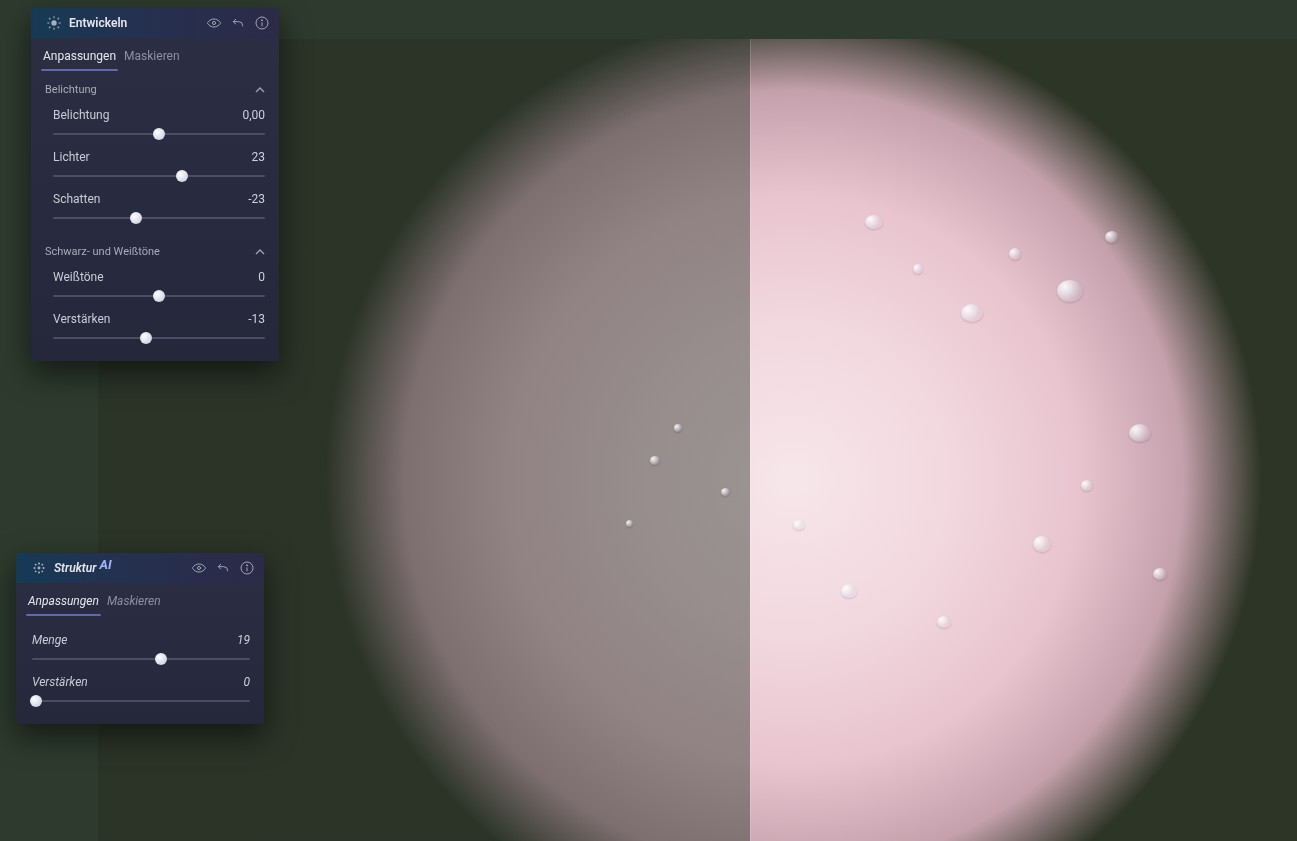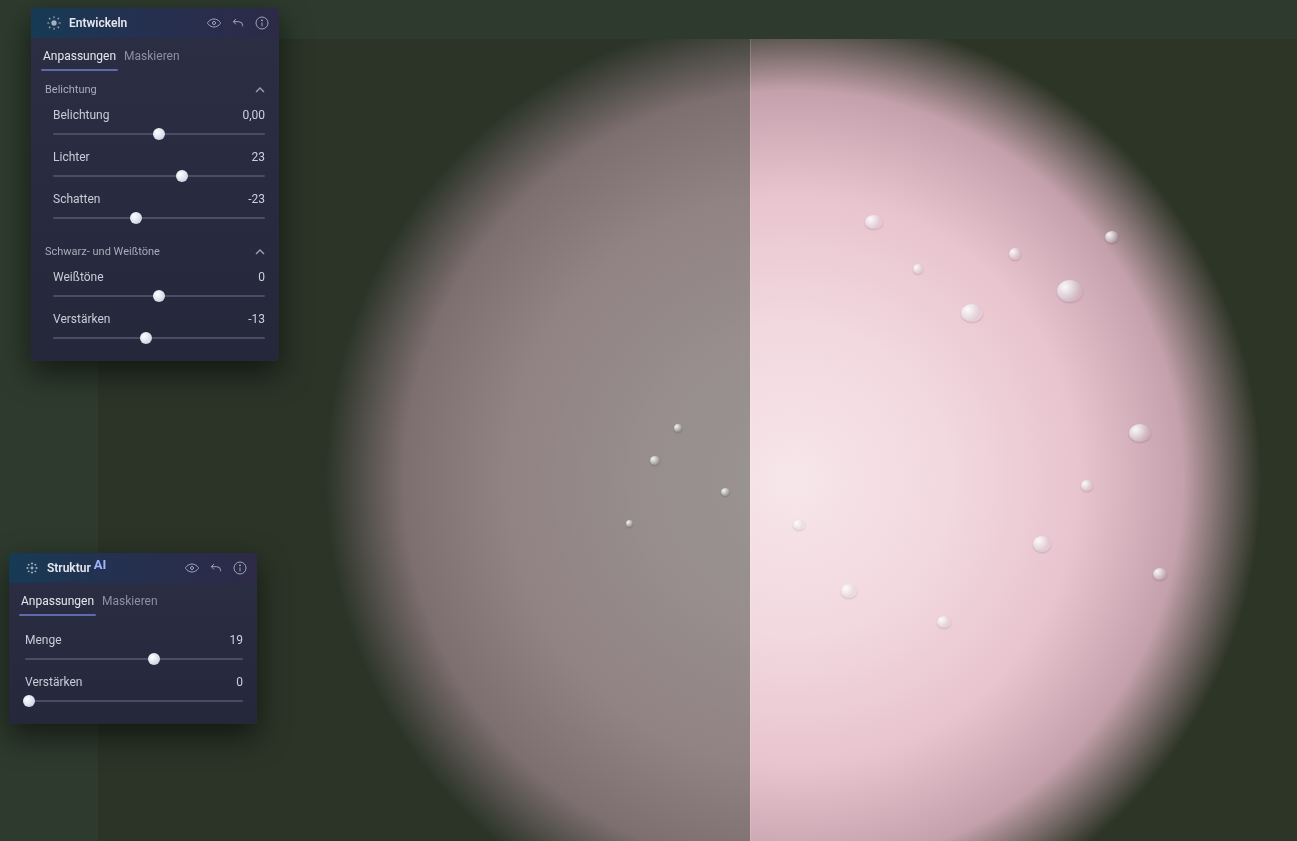--- a/index.html
+++ b/index.html
@@ -30,21 +30,21 @@
   
   .panel {
     position: absolute;
     width: 248px;
     background: linear-gradient(180deg, #2c2f44 0%, #25283b 100%);
     border-radius: 4px;
     box-shadow: 0 12px 30px rgba(0,0,0,0.55);
     color: #c8c9d2;
   }
   .panel-develop { left: 31px; top: 8px; }
-  .panel-struktur { left: 9px; top: 553px; }
+  .panel-struktur { left: 16px; top: 553px; font-style: italic; }
 
   .panel-header {
     display: flex; align-items: center;
     height: 30px; padding: 0 8px;
     background: linear-gradient(90deg, #163a55 0%, #243150 40%, #2c2a47 100%);
     border-radius: 4px 4px 0 0;
   }
   .panel-header .title { font-size: 12px; font-weight: 600; color: #e6e7ee; margin-left: 6px; flex: 0 0 auto; }
   .panel-header .ai { font-size: 13px; font-weight: 700; color:#9fb4ff; margin-left:3px; position:relative; top:-4px;}
   .panel-header .spacer { flex: 1; }

